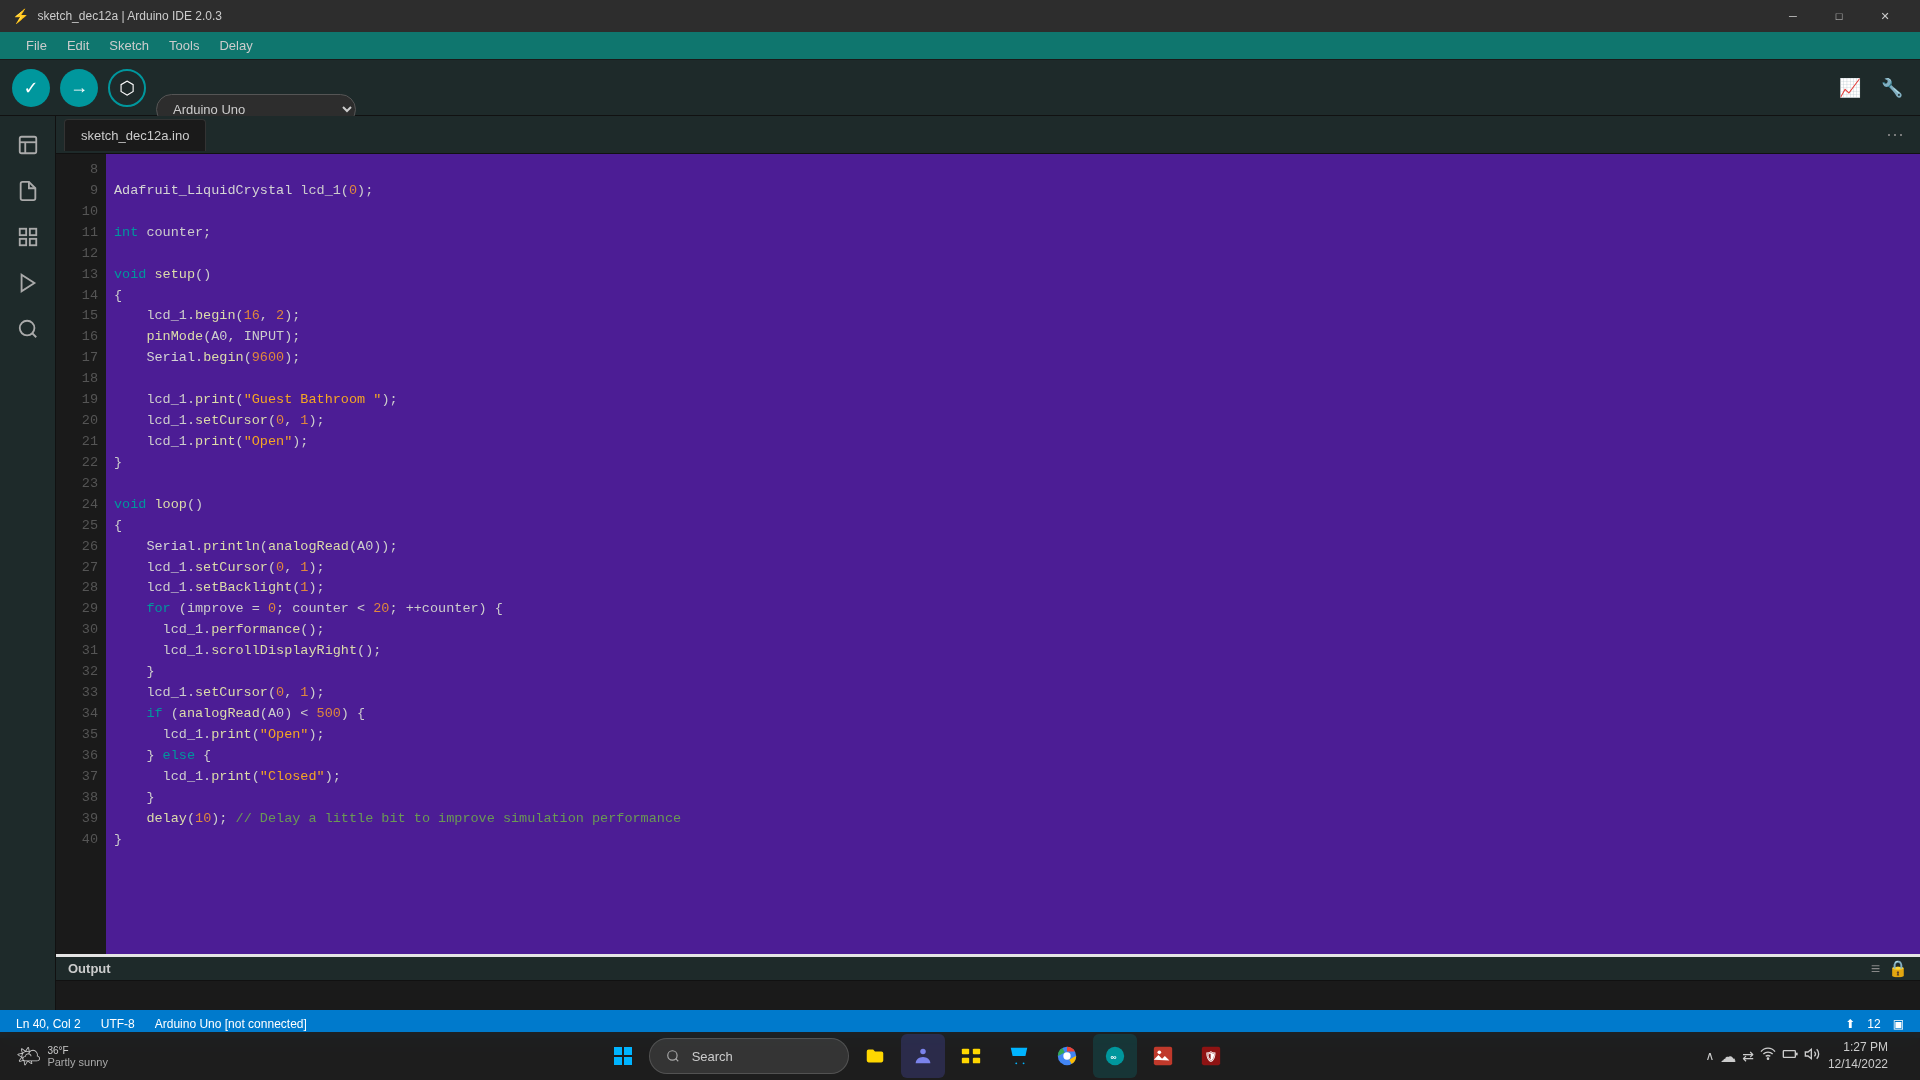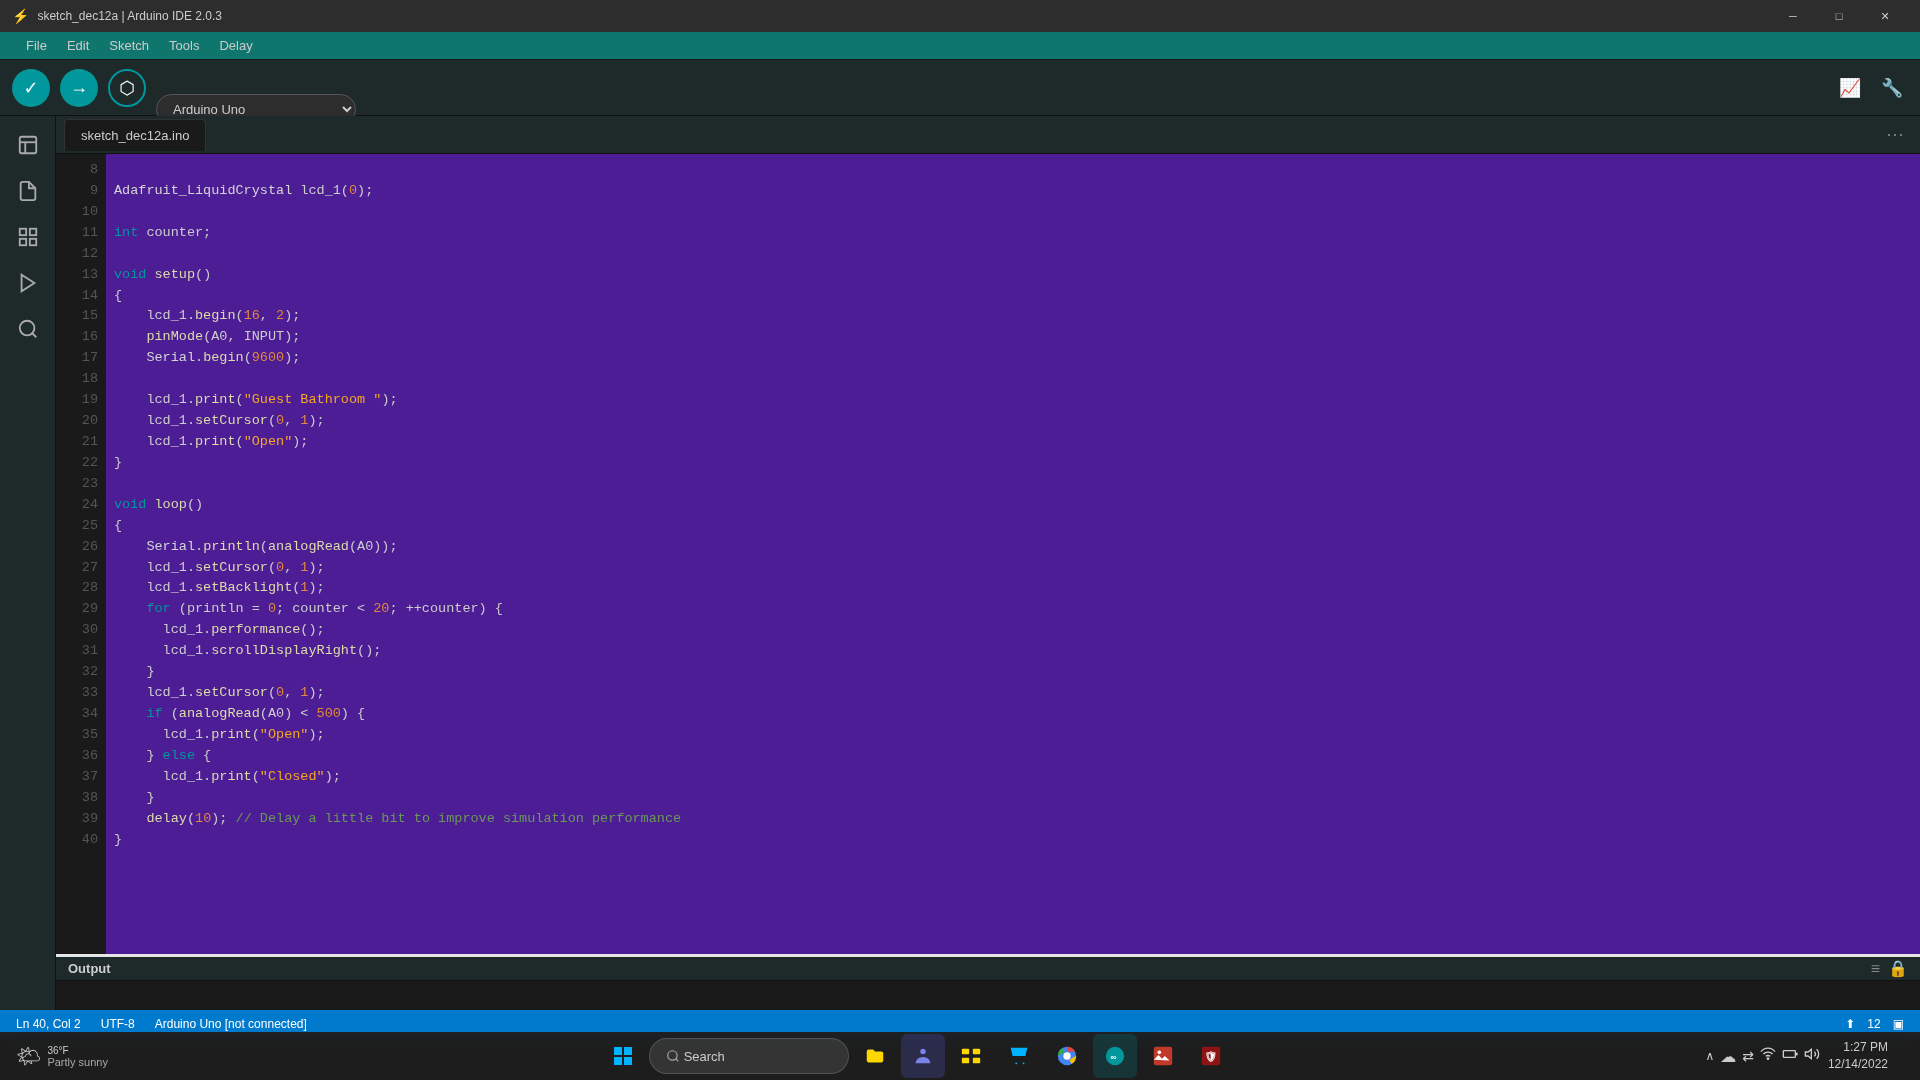--- a/index.html
+++ b/index.html
@@ -308,21 +308,21 @@
     }
     
     #search-box {
       background: rgba(255,255,255,0.1);
       border: 1px solid rgba(255,255,255,0.15);
       border-radius: 20px;
       height: 36px;
       display: flex;
       align-items: center;
       padding: 0 16px;
-      gap: 4px;
+      gap: 12px;
       cursor: pointer;
       min-width: 200px;
     }
     #search-box span { color: #ccc; font-size: 13px; }
 
     #taskbar-right {
       display: flex;
       align-items: center;
       gap: 8px;
     }
@@ -472,21 +472,21 @@
     lcd_1.</span><span class="method">print</span><span class="plain">(</span><span class="str">"Guest Bathroom "</span><span class="plain">);
     lcd_1.</span><span class="method">setCursor</span><span class="plain">(</span><span class="num">0</span><span class="plain">, </span><span class="num">1</span><span class="plain">);
     lcd_1.</span><span class="method">print</span><span class="plain">(</span><span class="str">"Open"</span><span class="plain">);
 }
 
 </span><span class="kw">void</span> <span class="method">loop</span><span class="plain">()
 {
     </span><span class="obj">Serial</span><span class="plain">.</span><span class="method">println</span><span class="plain">(</span><span class="method">analogRead</span><span class="plain">(A0));
     lcd_1.</span><span class="method">setCursor</span><span class="plain">(</span><span class="num">0</span><span class="plain">, </span><span class="num">1</span><span class="plain">);
     lcd_1.</span><span class="method">setBacklight</span><span class="plain">(</span><span class="num">1</span><span class="plain">);
-    </span><span class="kw">for</span><span class="plain"> (println = </span><span class="num">0</span><span class="plain">; counter &lt; </span><span class="num">20</span><span class="plain">; ++counter) {
+    </span><span class="kw">for</span><span class="plain"> (improve = </span><span class="num">0</span><span class="plain">; counter &lt; </span><span class="num">20</span><span class="plain">; ++counter) {
       lcd_1.</span><span class="method">performance</span><span class="plain">();
       lcd_1.</span><span class="method">scrollDisplayRight</span><span class="plain">();
     }
     lcd_1.</span><span class="method">setCursor</span><span class="plain">(</span><span class="num">0</span><span class="plain">, </span><span class="num">1</span><span class="plain">);
     </span><span class="kw">if</span><span class="plain"> (</span><span class="method">analogRead</span><span class="plain">(A0) &lt; </span><span class="num">500</span><span class="plain">) {
       lcd_1.</span><span class="method">print</span><span class="plain">(</span><span class="str">"Open"</span><span class="plain">);
     } </span><span class="kw">else</span><span class="plain"> {
       lcd_1.</span><span class="method">print</span><span class="plain">(</span><span class="str">"Closed"</span><span class="plain">);
     }
     </span><span class="method">delay</span><span class="plain">(</span><span class="num">10</span><span class="plain">); </span><span class="cmt">// Delay a little bit to improve simulation performance</span><span class="plain">

